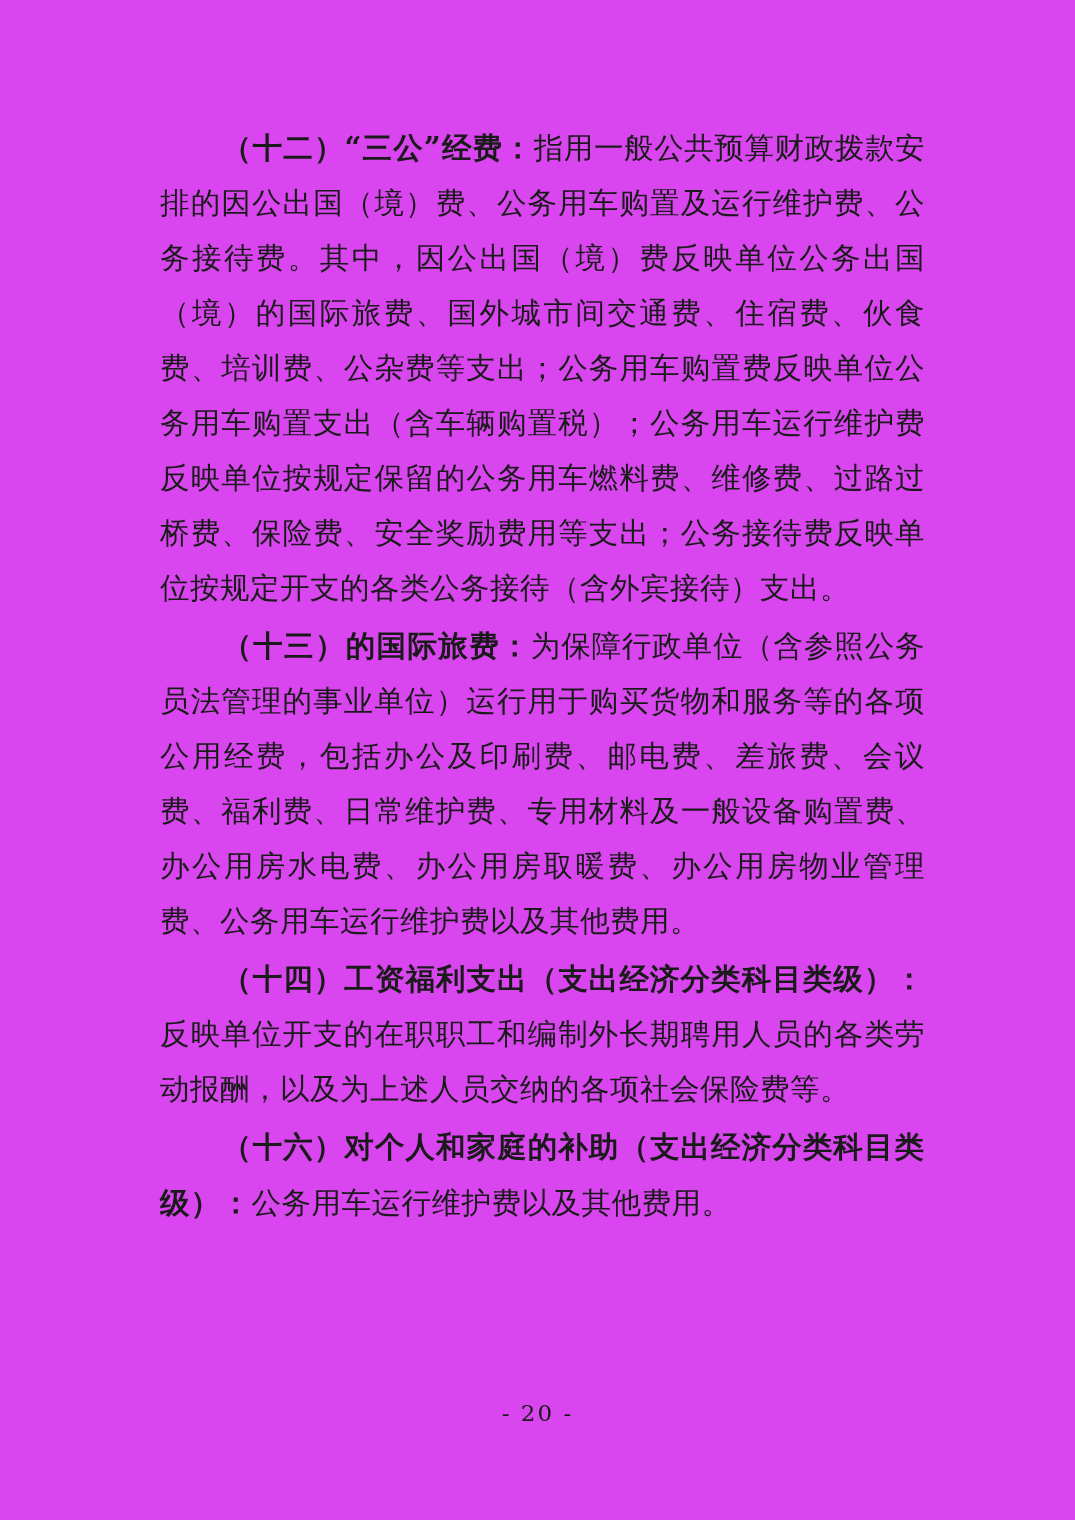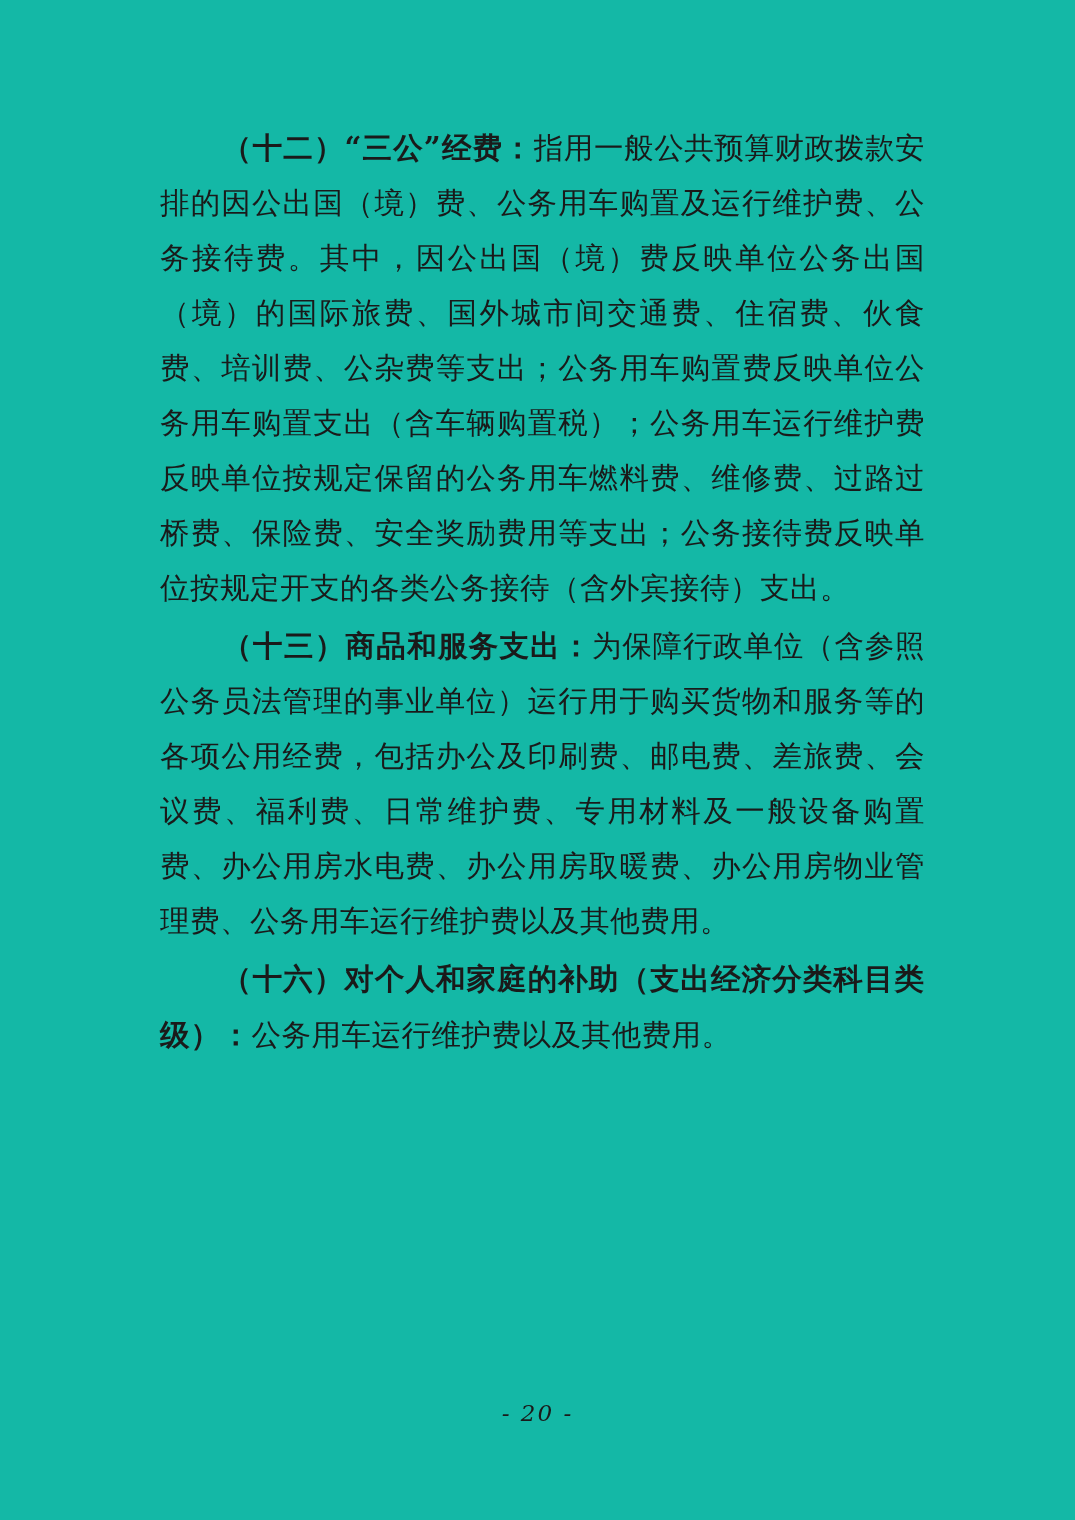--- a/index.html
+++ b/index.html
@@ -9,21 +9,21 @@
   }
   body {
     font-family: "DejaVu Serif", "Liberation Serif", serif;
     color: #1a1a1a;
   }
   .page {
     position: relative;
     width: 1075px;
     height: 1520px;
     margin: 0 auto;
-    background: #14b8a6;
+    background: #d946ef;
     box-sizing: border-box;
     overflow: hidden;
   }
   .content {
     position: absolute;
     left: 160px;
     top: 120px;
     width: 765px;
   }
   .para {
@@ -46,37 +46,39 @@
   }
   .footer {
     position: absolute;
     left: 0;
     right: 0;
     top: 1400px;
     text-align: center;
     font-size: 23px;
     letter-spacing: 2px;
     color: #1a1a1a;
-    font-style: italic;
   }
 </style>
 </head>
 <body>
 
 <div class="page">
   <div class="content">
 
     <p class="para">
       <span class="indent"></span><span class="lead">（十二）“三公”经费：</span><span>指用一般公共预算财政拨款安排的因公出国（境）费、公务用车购置及运行维护费、公务接待费。其中，因公出国（境）费反映单位公务出国（境）的国际旅费、国外城市间交通费、住宿费、伙食费、培训费、公杂费等支出；公务用车购置费反映单位公务用车购置支出（含车辆购置税）；公务用车运行维护费反映单位按规定保留的公务用车燃料费、维修费、过路过桥费、保险费、安全奖励费用等支出；公务接待费反映单位按规定开支的各类公务接待（含外宾接待）支出。</span>
     </p>
 
     <p class="para">
-      <span class="indent"></span><span class="lead">（十三）商品和服务支出：</span><span>为保障行政单位（含参照公务员法管理的事业单位）运行用于购买货物和服务等的各项公用经费，包括办公及印刷费、邮电费、差旅费、会议费、福利费、日常维护费、专用材料及一般设备购置费、办公用房水电费、办公用房取暖费、办公用房物业管理费、公务用车运行维护费以及其他费用。</span>
+      <span class="indent"></span><span class="lead">（十三）的国际旅费：</span><span>为保障行政单位（含参照公务员法管理的事业单位）运行用于购买货物和服务等的各项公用经费，包括办公及印刷费、邮电费、差旅费、会议费、福利费、日常维护费、专用材料及一般设备购置费、办公用房水电费、办公用房取暖费、办公用房物业管理费、公务用车运行维护费以及其他费用。</span>
     </p>
 
+    <p class="para">
+      <span class="indent"></span><span class="lead">（十四）工资福利支出（支出经济分类科目类级）：</span><span>反映单位开支的在职职工和编制外长期聘用人员的各类劳动报酬，以及为上述人员交纳的各项社会保险费等。</span>
+    </p>
 
 
     <p class="para">
       <span class="indent"></span><span class="lead">（十六）对个人和家庭的补助（支出经济分类科目类级）：</span><span>公务用车运行维护费以及其他费用。</span>
     </p>
 
   </div>
 
   <div class="footer">- 20 -</div>
 </div>

